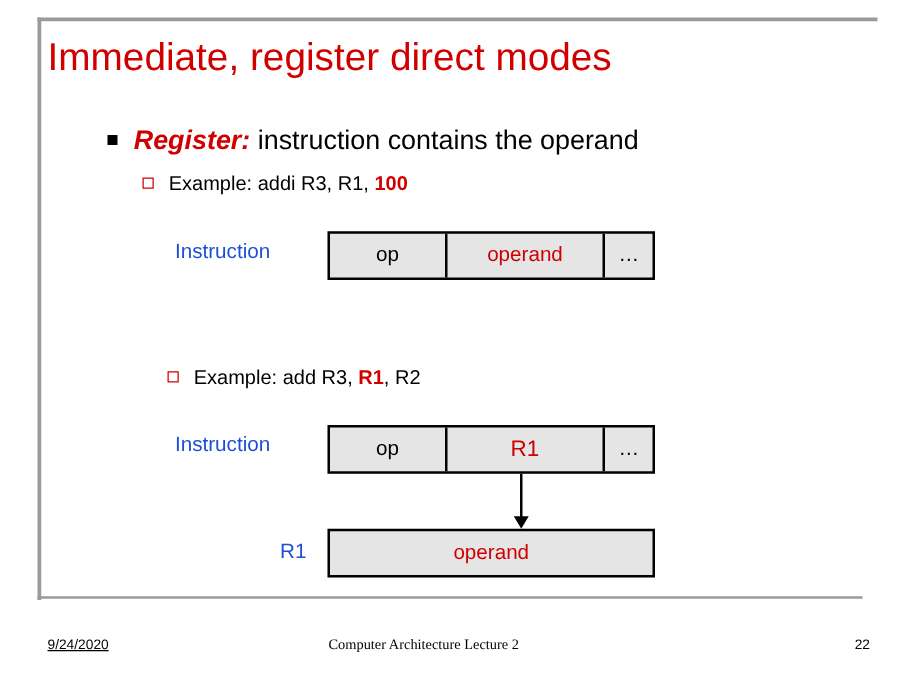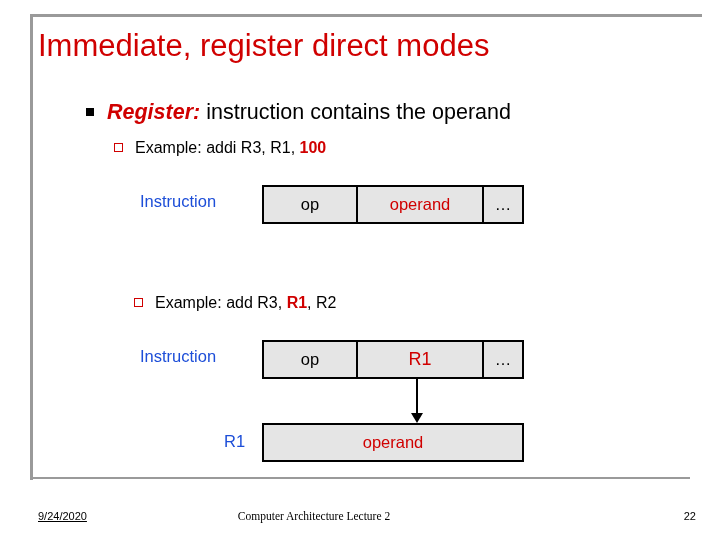--- a/index.html
+++ b/index.html
@@ -163,20 +163,21 @@
   }
   .footer-center {
     position: absolute;
     left: 0;
     top: 510px;
     width: 628px;
     text-align: center;
     font-size: 11.5px;
     color: #000;
     font-family: "Liberation Serif", serif;
+    padding-left: 25px;
   }
   .footer-num {
     position: absolute;
     right: 24px;
     top: 510px;
     font-size: 11px;
     color: #000;
   }
 </style>
 </head>

